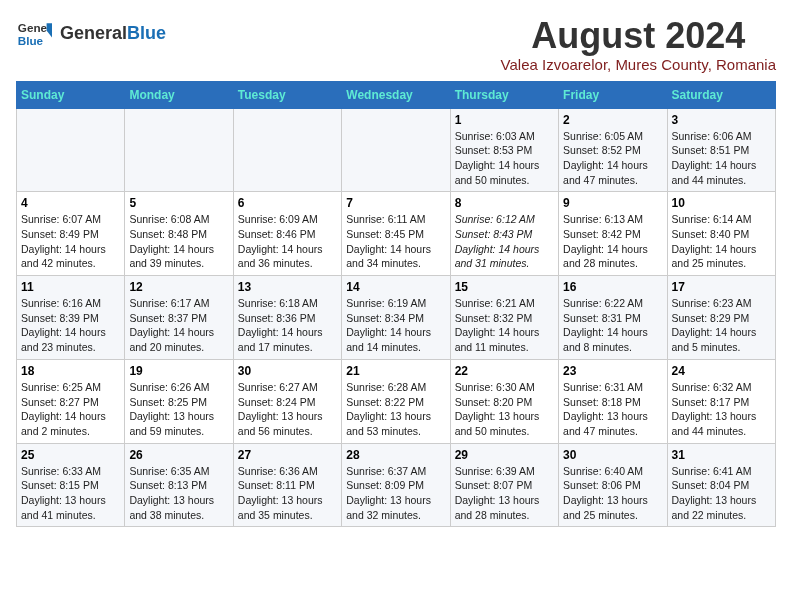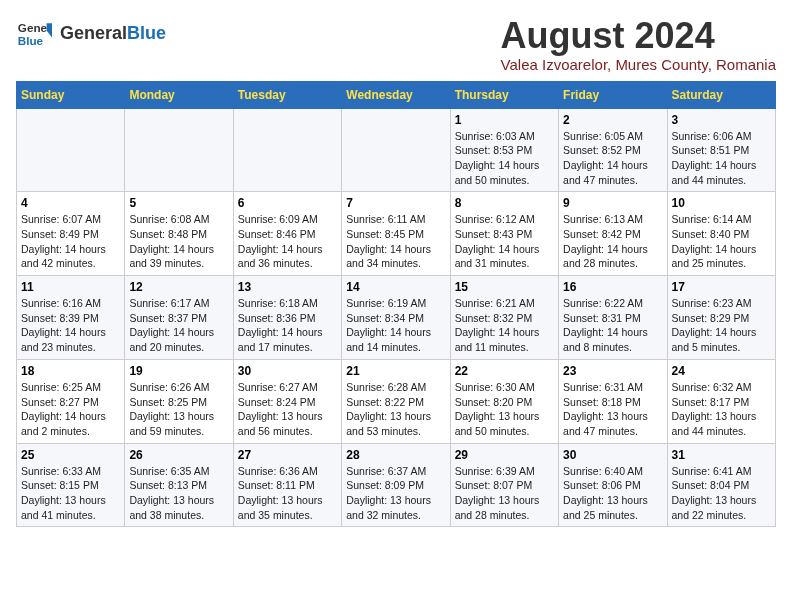--- a/index.html
+++ b/index.html
@@ -27,40 +27,40 @@
       line-height: 1.1;
       text-align: right;
     }
     .logo-general { color: #333; }
     .logo-blue { color: #1a6fb5; }
     .logo-icon {
       width: 36px;
       height: 36px;
     }
     .title-block {
-      text-align: left;
+      text-align: center;
     }
     .main-title {
       font-size: 36px;
       font-weight: bold;
       color: #333;
       line-height: 1.1;
     }
     .subtitle {
       font-size: 15px;
       color: #7f1d1d;
     }
     table {
       width: 100%;
       border-collapse: collapse;
       font-size: 11px;
     }
     thead tr th {
       background-color: #2a6ebb;
-      color: #fde047;
+      color: #5eead4;
       padding: 6px 4px;
       text-align: left;
       font-size: 12px;
       font-weight: bold;
       border: 1px solid #2a6ebb;
       margin-top: 14px;
     }
     tbody tr td {
       border: 1px solid #ccc;
       vertical-align: top;
@@ -175,21 +175,21 @@
         </td>
         <td>
           <span class="day-number">7</span>
           <div class="cell-content" style="white-space: pre-line;">Sunrise: 6:11 AM
 Sunset: 8:45 PM
 Daylight: 14 hours
 and 34 minutes.</div>
         </td>
         <td>
           <span class="day-number">8</span>
-          <div class="cell-content" style="white-space: pre-line;">Sunrise: 6:12 AM
+          <div class="cell-content" style="white-space: pre-line; font-style: italic;">Sunrise: 6:12 AM
 Sunset: 8:43 PM
 Daylight: 14 hours
 and 31 minutes.</div>
         </td>
         <td>
           <span class="day-number">9</span>
           <div class="cell-content" style="white-space: pre-line;">Sunrise: 6:13 AM
 Sunset: 8:42 PM
 Daylight: 14 hours
 and 28 minutes.</div>

